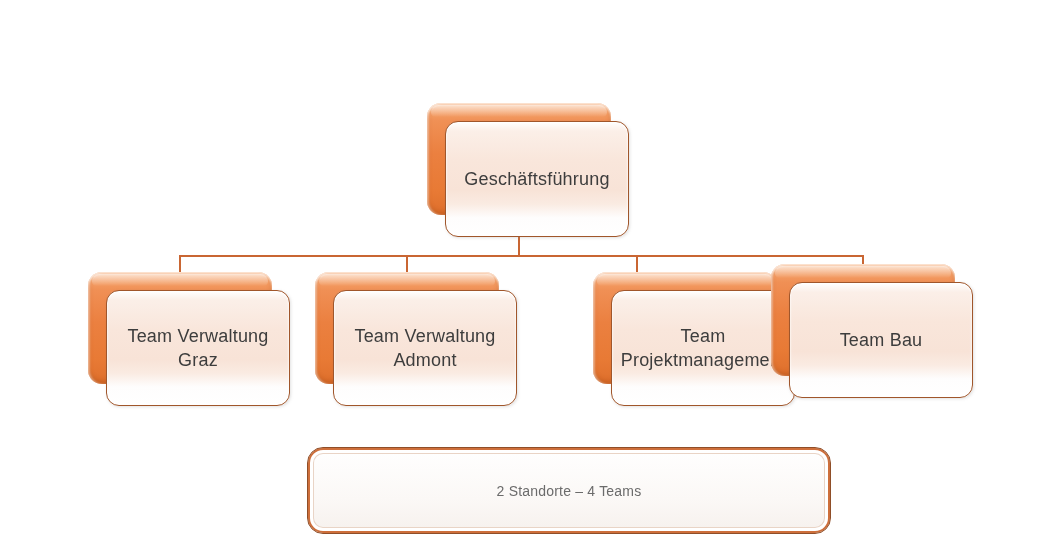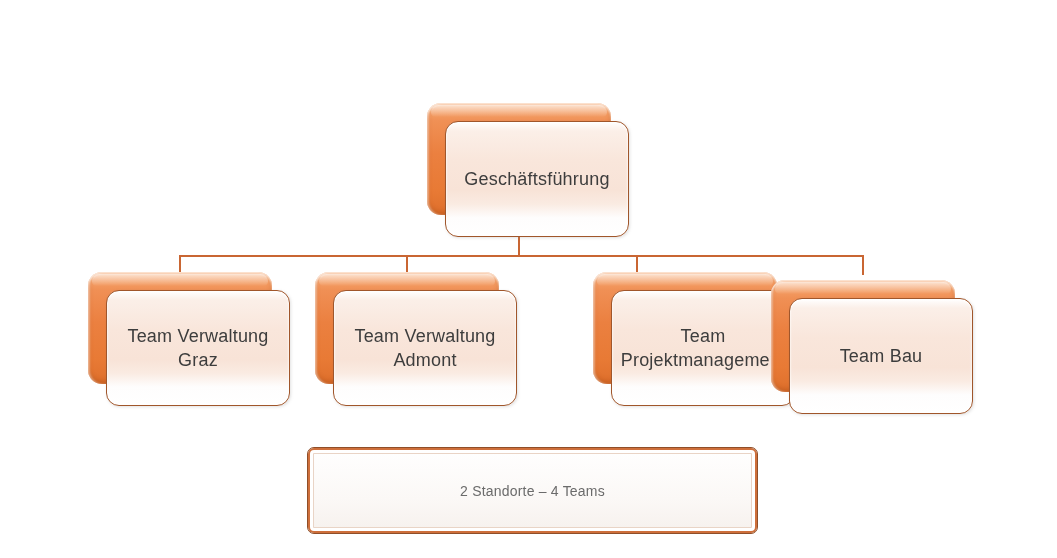--- a/index.html
+++ b/index.html
@@ -79,24 +79,24 @@
     color: #3D3D3D;
     letter-spacing: 0.2px;
     white-space: pre-line;
     padding: 0 6px;
   }
 
   
   .summary-box {
     position: absolute;
     left: 307px; top: 447px;
-    width: 451px; height: 87px;
+    width: 524px; height: 87px;
     box-sizing: border-box;
     border: 1px solid #8F4E28;
-    border-radius: 7px;
+    border-radius: 16px;
     box-shadow:
       inset 0 0 0 2px #CE6F3B,
       inset 0 0 0 5px #FFFFFF,
       inset 0 0 0 6px #E9D4C6;
     background: linear-gradient(180deg, #FFFFFF 0%, #FBF8F6 60%, #F6F1ED 100%);
     display: flex;
     align-items: center;
     justify-content: center;
     z-index: 1;
   }
@@ -142,21 +142,21 @@
   </div>
 
   <div class="node" style="left:545px; top:272px;margin-left:48px;">
     <div class="node-back"></div>
     <div class="node-front">
       <span class="node-label">Team
 Projektmanagement</span>
     </div>
   </div>
 
-  <div class="node" style="left:771px; top:280px;">
+  <div class="node" style="left:771px; top:264px;">
     <div class="node-back"></div>
     <div class="node-front">
       <span class="node-label">Team Bau</span>
     </div>
   </div>
 
   <div class="summary-box">
     <span class="summary-label">2 Standorte – 4 Teams</span>
   </div>
 

